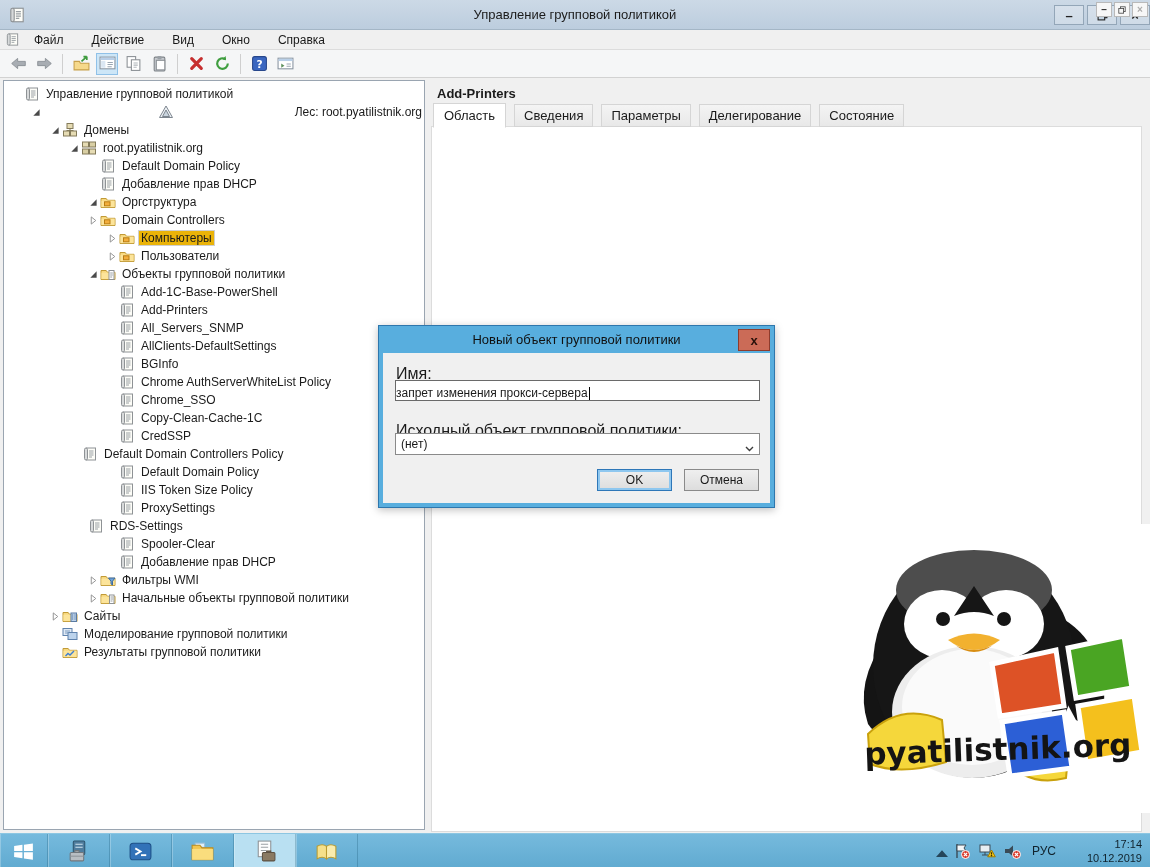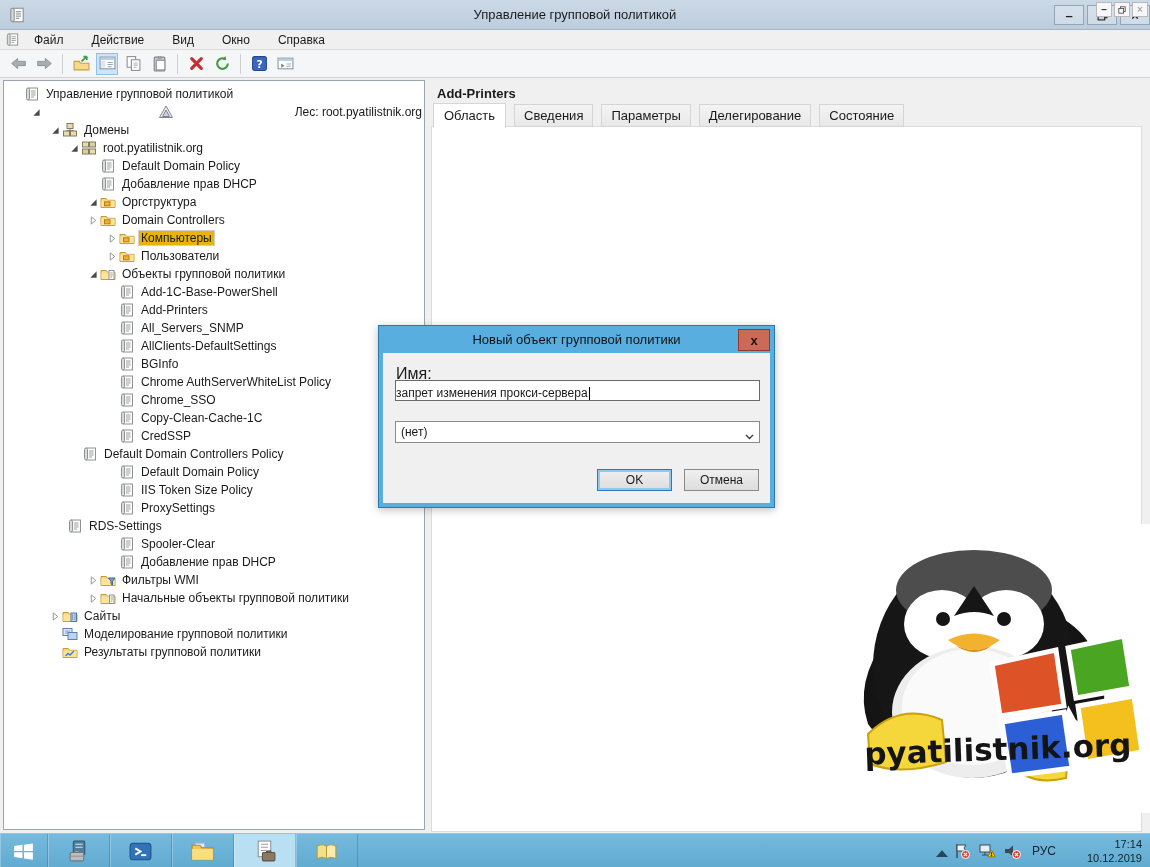--- a/index.html
+++ b/index.html
@@ -86,21 +86,21 @@
                justify-content:center; font-size:13px; color:#101010; }
   #dlg-close { position:absolute; left:359px; top:3px; width:32px; height:22px; background:#cb6b57;
                border:1px solid #8e3b2c; display:flex; align-items:center; justify-content:center;
                font-size:13px; font-weight:bold; color:#27100a; }
   #dlg-body { position:absolute; left:4px; right:4px; top:27px; bottom:4px; background:#f0f0f0; }
   #dlg-body .lbl { font-size:16px; }
   .key-u { text-decoration:underline; }
   #dlg-name-input { position:absolute; left:12px; top:27px; width:365px; height:21px; background:#fff;
                     border:1px solid #6a6a6a; font-size:12px; display:flex; align-items:flex-end; }
   .caret { display:inline-block; width:1px; height:13px; background:#000; margin-left:1px; }
-  #dlg-combo { left:12px; top:68px; width:365px; }
+  #dlg-combo { left:12px; top:80px; width:365px; }
   #dlg-ok { left:214px; top:116px; width:75px; border:1px solid #2e77b8; box-shadow:inset 0 0 0 2px #8ec7ef; }
   #dlg-cancel { left:301px; top:116px; width:75px; }
 
   
   #watermark { position:absolute; left:846px; top:524px; width:304px; height:289px; z-index:5; background:#fff; }
 
   
   #taskbar { position:absolute; left:0; top:833px; width:1150px; height:34px;
              background:linear-gradient(#76badd,#61abd1); border-top:1px solid #8cc6e2; }
   .tk-btn { position:absolute; top:0; height:34px; display:flex; align-items:center; justify-content:center;
@@ -475,21 +475,21 @@
       </div>
       <div class="tree-row" style="padding-left: 101px;">
         <span class="exp"></span>
         <span class="ticon"><svg viewBox="0 0 16 16">
             <rect x="4.5" y="2" width="9" height="12" fill="#fdfdf8" stroke="#8e9295"></rect>
             <rect x="2.5" y="2" width="3" height="12" rx="1.5" fill="#d8dadb" stroke="#8e9295"></rect>
             <path d="M7 5h4.5M7 7h4.5M7 9h4.5M7 11h3" stroke="#9aa0a4" stroke-width="1" fill="none"></path>
           </svg></span>
         <span class="tlabel">ProxySettings</span>
       </div>
-      <div class="tree-row" style="padding-left: 49px;">
+      <div class="tree-row" style="padding-left: 70px;">
         <span class="exp"></span>
         <span class="ticon"><svg viewBox="0 0 16 16">
             <rect x="4.5" y="2" width="9" height="12" fill="#fdfdf8" stroke="#8e9295"></rect>
             <rect x="2.5" y="2" width="3" height="12" rx="1.5" fill="#d8dadb" stroke="#8e9295"></rect>
             <path d="M7 5h4.5M7 7h4.5M7 9h4.5M7 11h3" stroke="#9aa0a4" stroke-width="1" fill="none"></path>
           </svg></span>
         <span class="tlabel">RDS-Settings</span>
       </div>
       <div class="tree-row" style="padding-left: 101px;">
         <span class="exp"></span>

